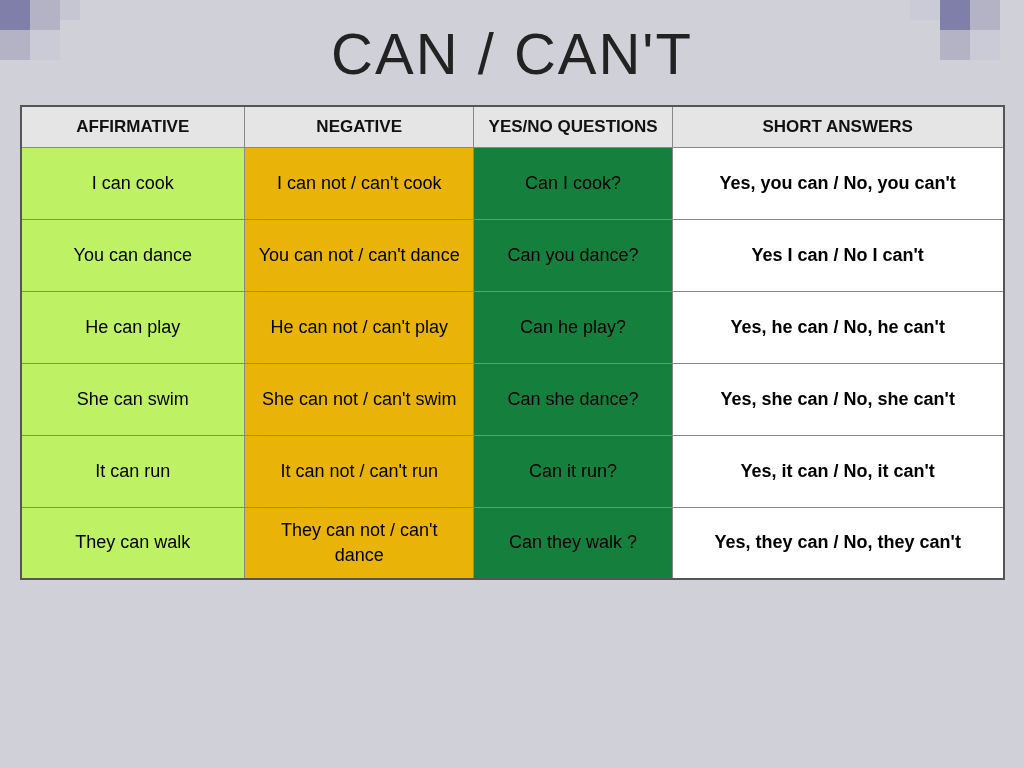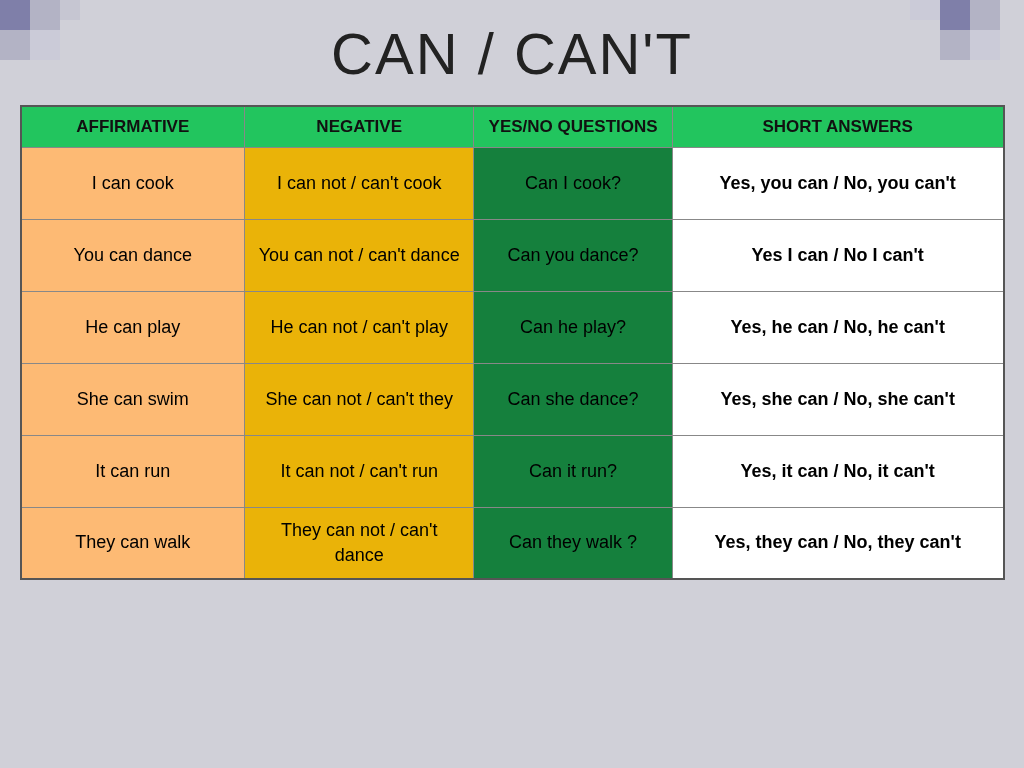--- a/index.html
+++ b/index.html
@@ -55,28 +55,28 @@
     .main-table th, .main-table td {
       border: 1.5px solid #888;
       padding: 8px 10px;
       text-align: center;
       vertical-align: middle;
       font-size: 18px;
       line-height: 1.4;
     }
 
     .main-table thead th {
-      background: #22c55e;
+      background: #e5e5e5;
       font-weight: bold;
       font-size: 17px;
       color: #111;
     }
 
     .main-table tbody td:nth-child(1) {
-      background: #fdba74;
+      background: #bef264;
       width: 220px;
       font-size: 18px;
     }
 
     .main-table tbody td:nth-child(2) {
       background: #eab308;
       width: 225px;
     }
 
     .main-table tbody td:nth-child(3) {
@@ -139,21 +139,21 @@
           <td>Yes I can /  No I can't</td>
         </tr>
         <tr>
           <td>He can play</td>
           <td>He can not / can't play</td>
           <td>Can he play?</td>
           <td>Yes, he can / No, he can't</td>
         </tr>
         <tr>
           <td>She can swim</td>
-          <td>She can not / can't they</td>
+          <td>She can not / can't swim</td>
           <td>Can she dance?</td>
           <td>Yes, she can / No, she can't</td>
         </tr>
         <tr>
           <td>It can  run</td>
           <td>It can not / can't run</td>
           <td>Can it run?</td>
           <td>Yes, it can / No, it can't</td>
         </tr>
         <tr>

